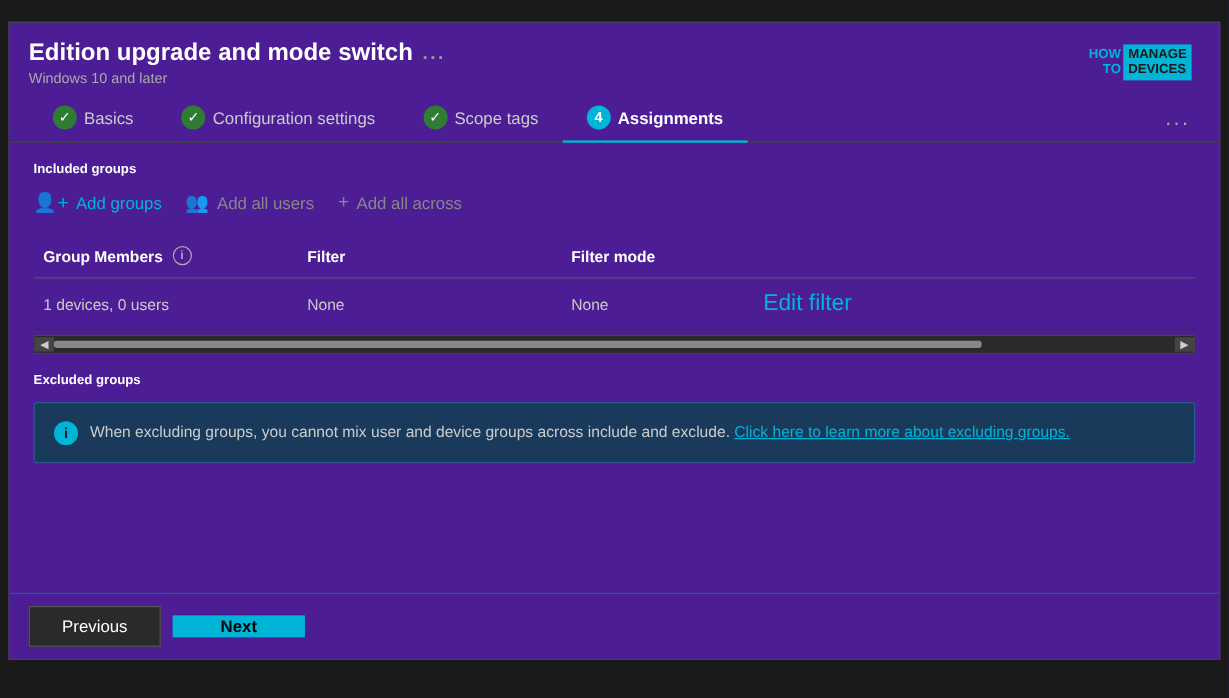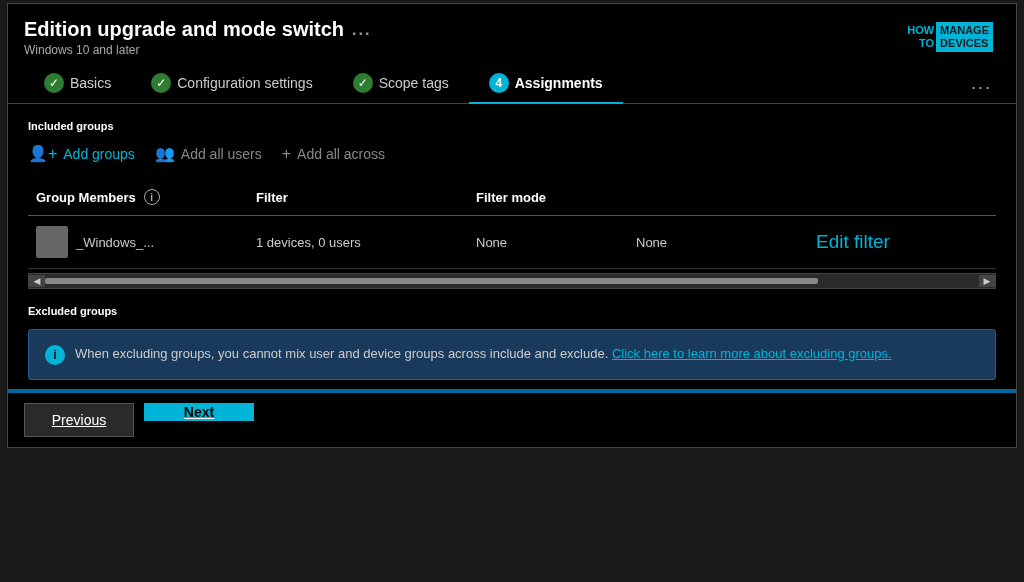--- a/index.html
+++ b/index.html
@@ -7,23 +7,23 @@
       background: #1a1a1a;
       font-family: 'Segoe UI', Arial, sans-serif;
       font-size: 14px;
       color: #ffffff;
       width: 1024px;
       height: 582px;
       overflow: hidden;
     }
     .dialog {
       width: 1010px;
-      height: 445px;
-      margin: 3px auto;
-      background: #000000;
+      height: 532px;
+      margin: 18px auto;
+      background: #4c1d95;
       border: 1px solid #444;
       display: flex;
       flex-direction: column;
     }
     .dialog-header {
       display: flex;
       align-items: center;
       justify-content: space-between;
       padding: 14px 16px 6px 16px;
       flex-shrink: 0;
@@ -300,26 +300,25 @@
       color: #cccccc;
       line-height: 1.5;
     }
     .info-link {
       color: #00b4d8;
       cursor: pointer;
       text-decoration: underline;
     }
     .dialog-footer {
       display: flex;
-      align-items: flex-start;
+      align-items: center;
       padding: 10px 16px;
-      border-top: 4px solid #0369a1;
+      border-top: 1px solid #0369a1;
       gap: 10px;
       flex-shrink: 0;
-      text-decoration: underline;
     }
     .btn-previous {
       background: #2a2a2a;
       border: 1px solid #555;
       color: #ffffff;
       padding: 8px 24px;
       font-size: 14px;
       cursor: pointer;
       min-width: 110px;
     }
@@ -413,24 +412,20 @@
         <span>Filter</span>
       </div>
       <div class="table-header-cell">
         <span>Filter mode</span>
       </div>
       <div class="table-header-cell"></div>
     </div>
 
     <div class="table-row">
       <div class="table-cell">
-        <div class="group-icon-placeholder"></div>
-        <span>_Windows_...</span>
-      </div>
-      <div class="table-cell">
         <span>1 devices, 0 users</span>
       </div>
       <div class="table-cell">
         <span>None</span>
       </div>
       <div class="table-cell">
         <span>None</span>
       </div>
       <div class="table-cell">
         <a class="edit-filter-link">Edit filter</a>

